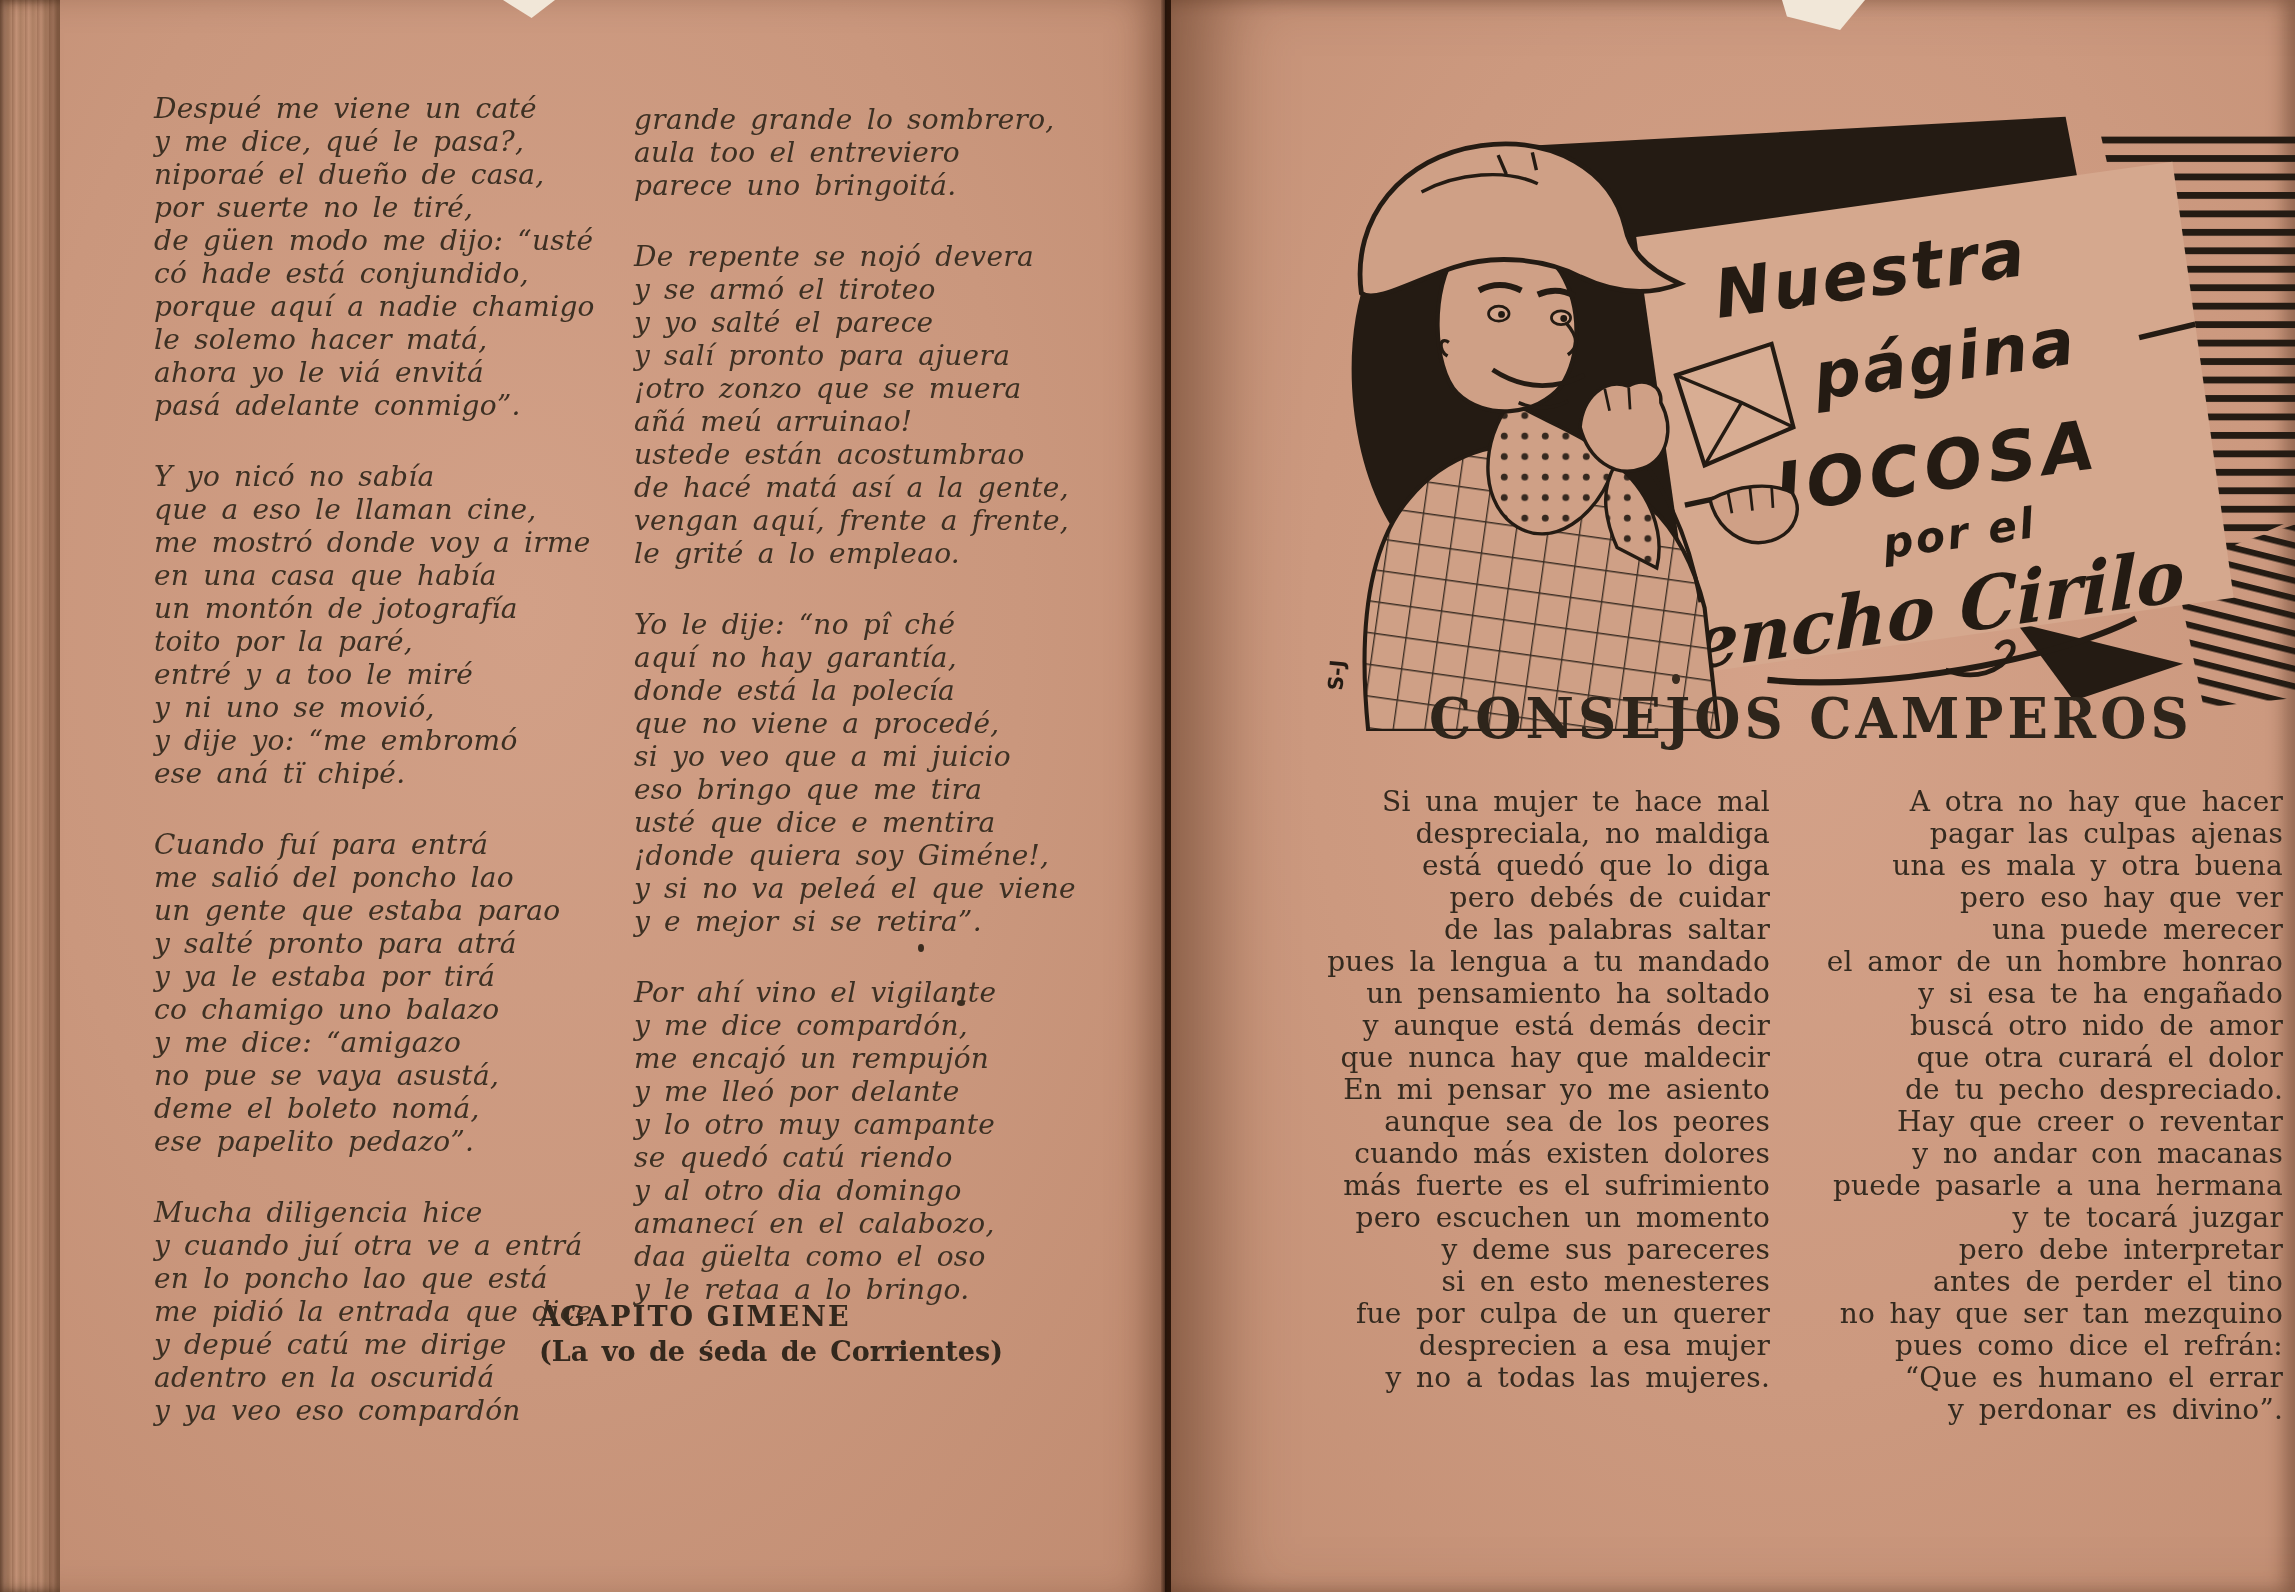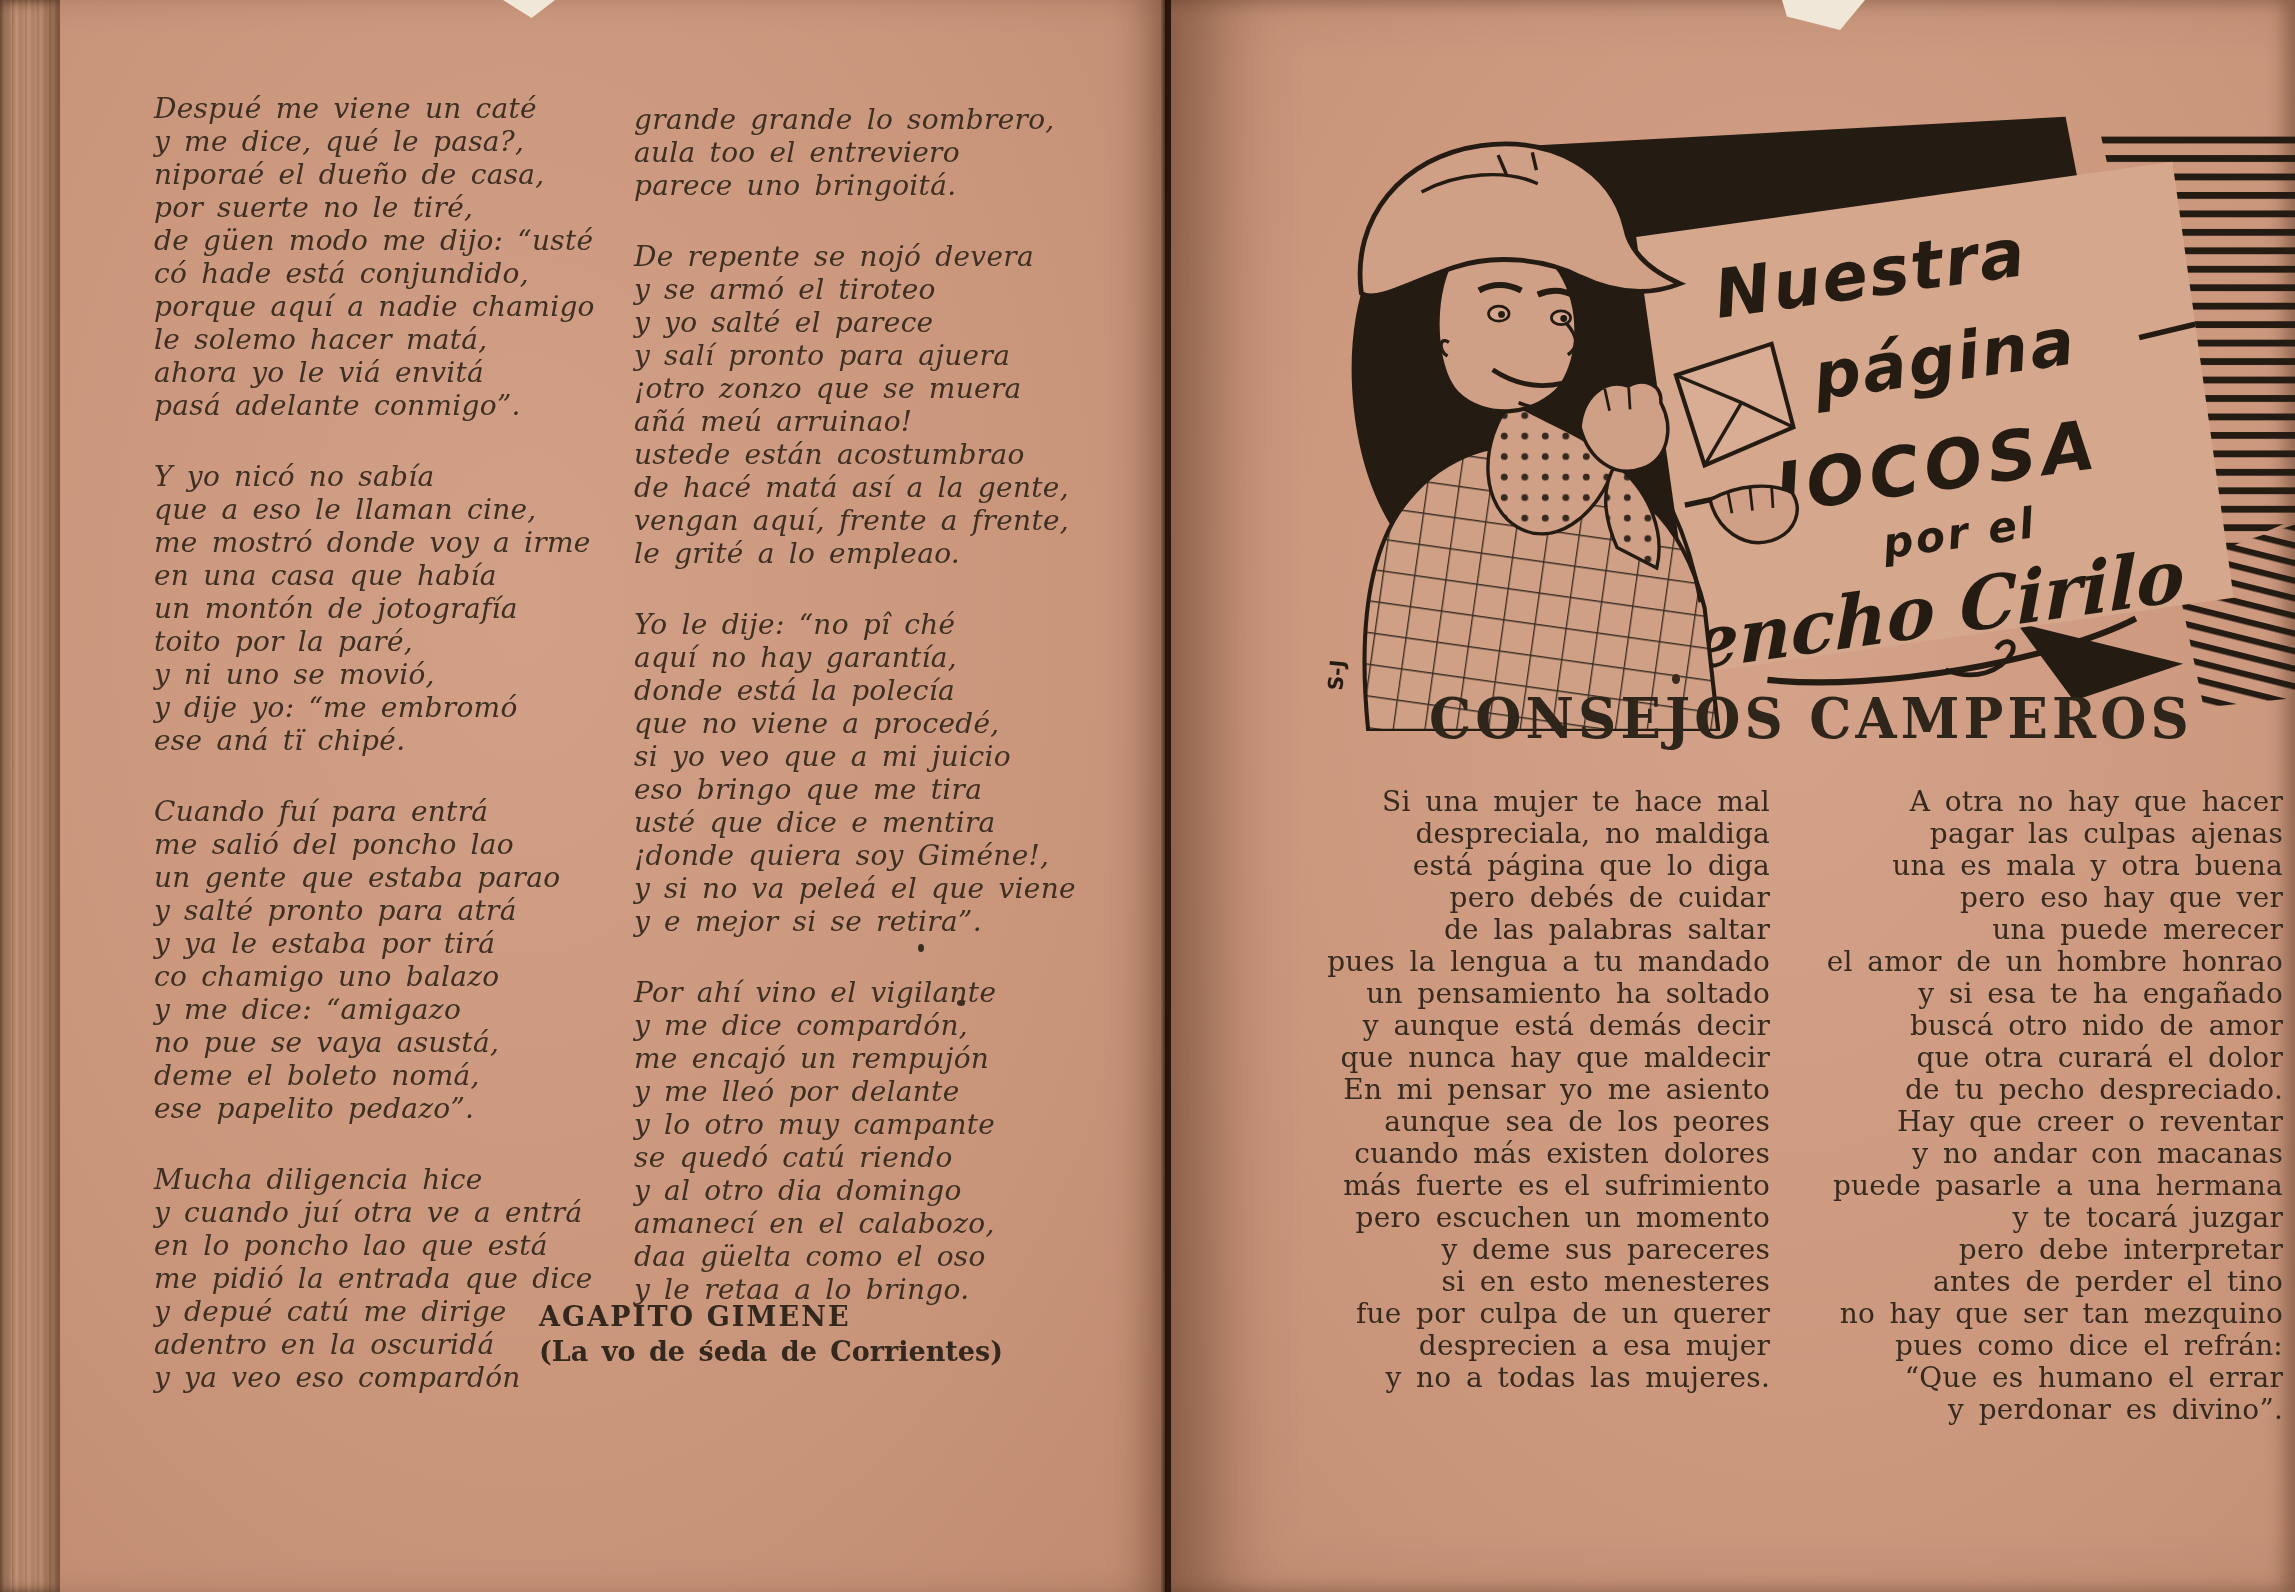--- a/index.html
+++ b/index.html
@@ -89,20 +89,21 @@
           <div class="line">ahora yo le viá envitá</div>
           <div class="line">pasá adelante conmigo”.</div>
         </div>
         <div class="stanza">
           <div class="line">Y yo nicó no sabía</div>
           <div class="line">que a eso le llaman cine,</div>
           <div class="line">me mostró donde voy a irme</div>
           <div class="line">en una casa que había</div>
           <div class="line">un montón de jotografía</div>
           <div class="line">toito por la paré,</div>
+          <div class="line">entré y a too le miré</div>
           <div class="line">y ni uno se movió,</div>
           <div class="line">y dije yo: “me embromó</div>
           <div class="line">ese aná tï chipé.</div>
         </div>
         <div class="stanza">
           <div class="line">Cuando fuí para entrá</div>
           <div class="line">me salió del poncho lao</div>
           <div class="line">un gente que estaba parao</div>
           <div class="line">y salté pronto para atrá</div>
           <div class="line">y ya le estaba por tirá</div>
@@ -269,21 +270,21 @@
       <text x="72" y="892" transform="rotate(-85 72 892)" fill="#241b13" font-family="DejaVu Sans, sans-serif" font-size="30" font-weight="bold">S-J</text>
     </svg>
 
     <div class="speck" style="left:501px;top:674px;width:8.2px;height:9.6px;"></div>
 
     <div class="heading">CONSEJOS CAMPEROS</div>
 
     <div class="rpoem rcol1">
         <div class="line">Si una mujer te hace mal</div>
         <div class="line">despreciala, no maldiga</div>
-        <div class="line">está página que lo diga</div>
+        <div class="line">está quedó que lo diga</div>
         <div class="line">pero debés de cuidar</div>
         <div class="line">de las palabras saltar</div>
         <div class="line">pues la lengua a tu mandado</div>
         <div class="line">un pensamiento ha soltado</div>
         <div class="line">y aunque está demás decir</div>
         <div class="line">que nunca hay que maldecir</div>
         <div class="line">En mi pensar yo me asiento</div>
         <div class="line">aunque sea de los peores</div>
         <div class="line">cuando más existen dolores</div>
         <div class="line">más fuerte es el sufrimiento</div>

